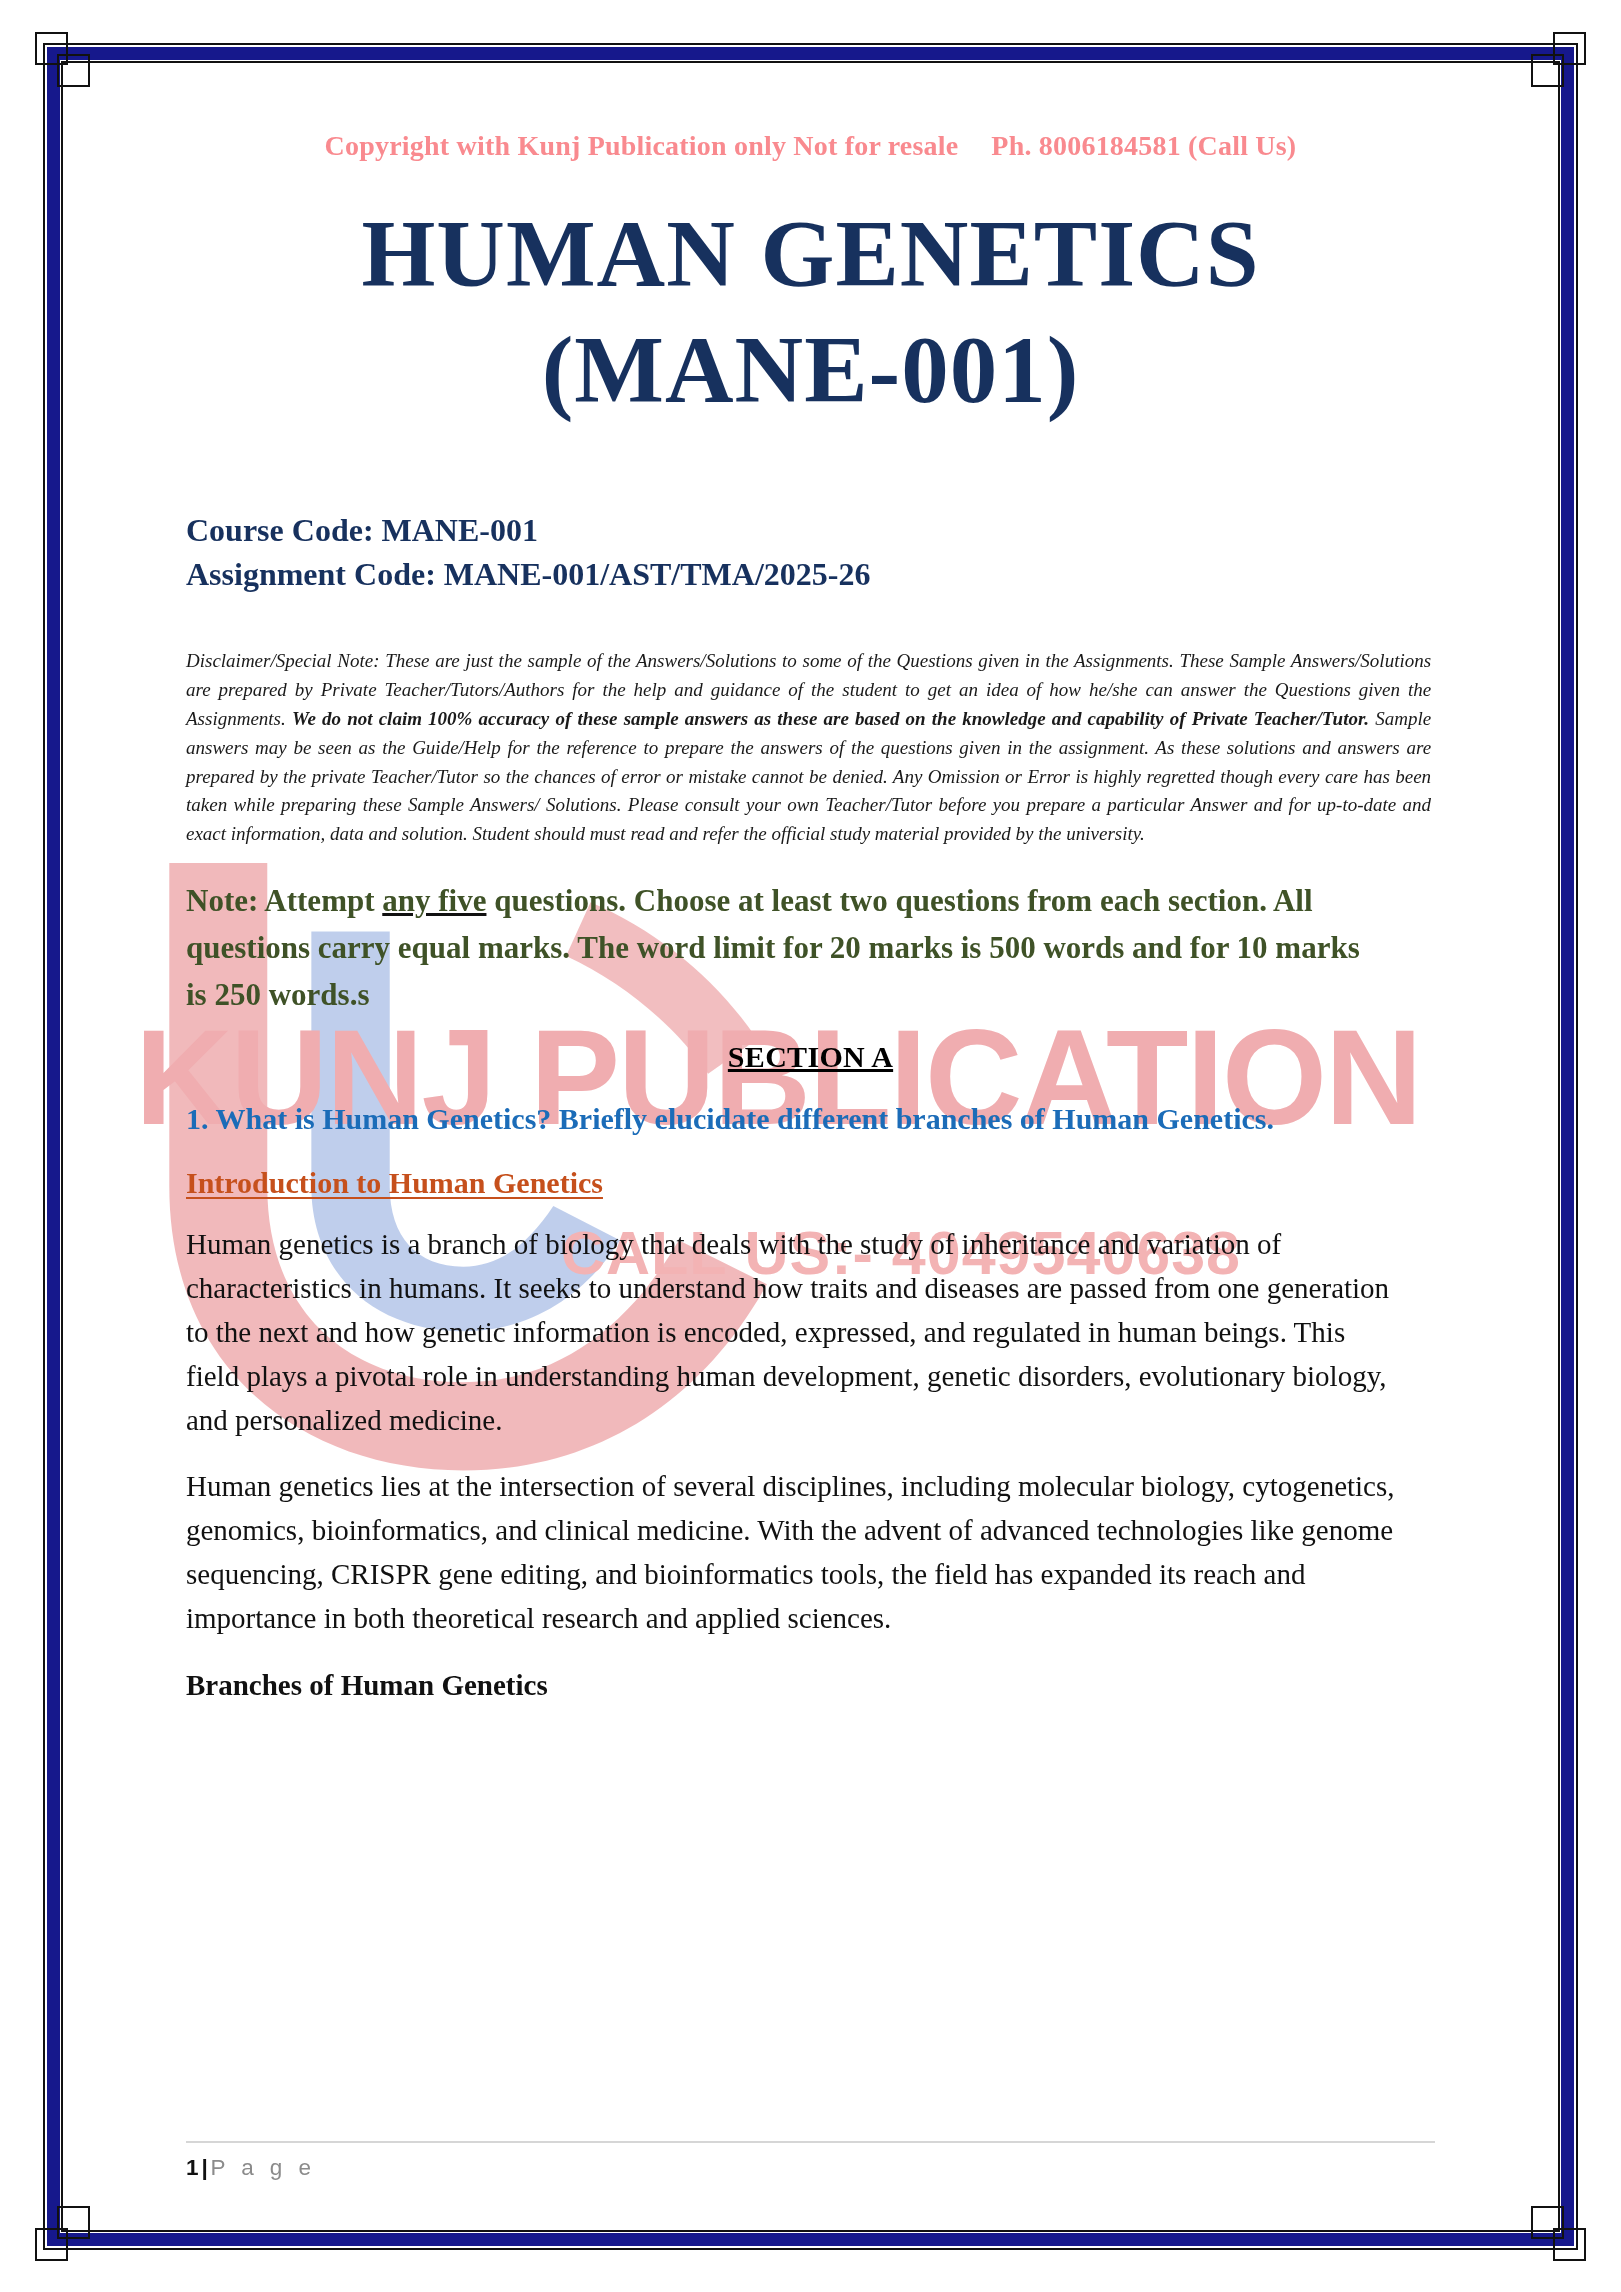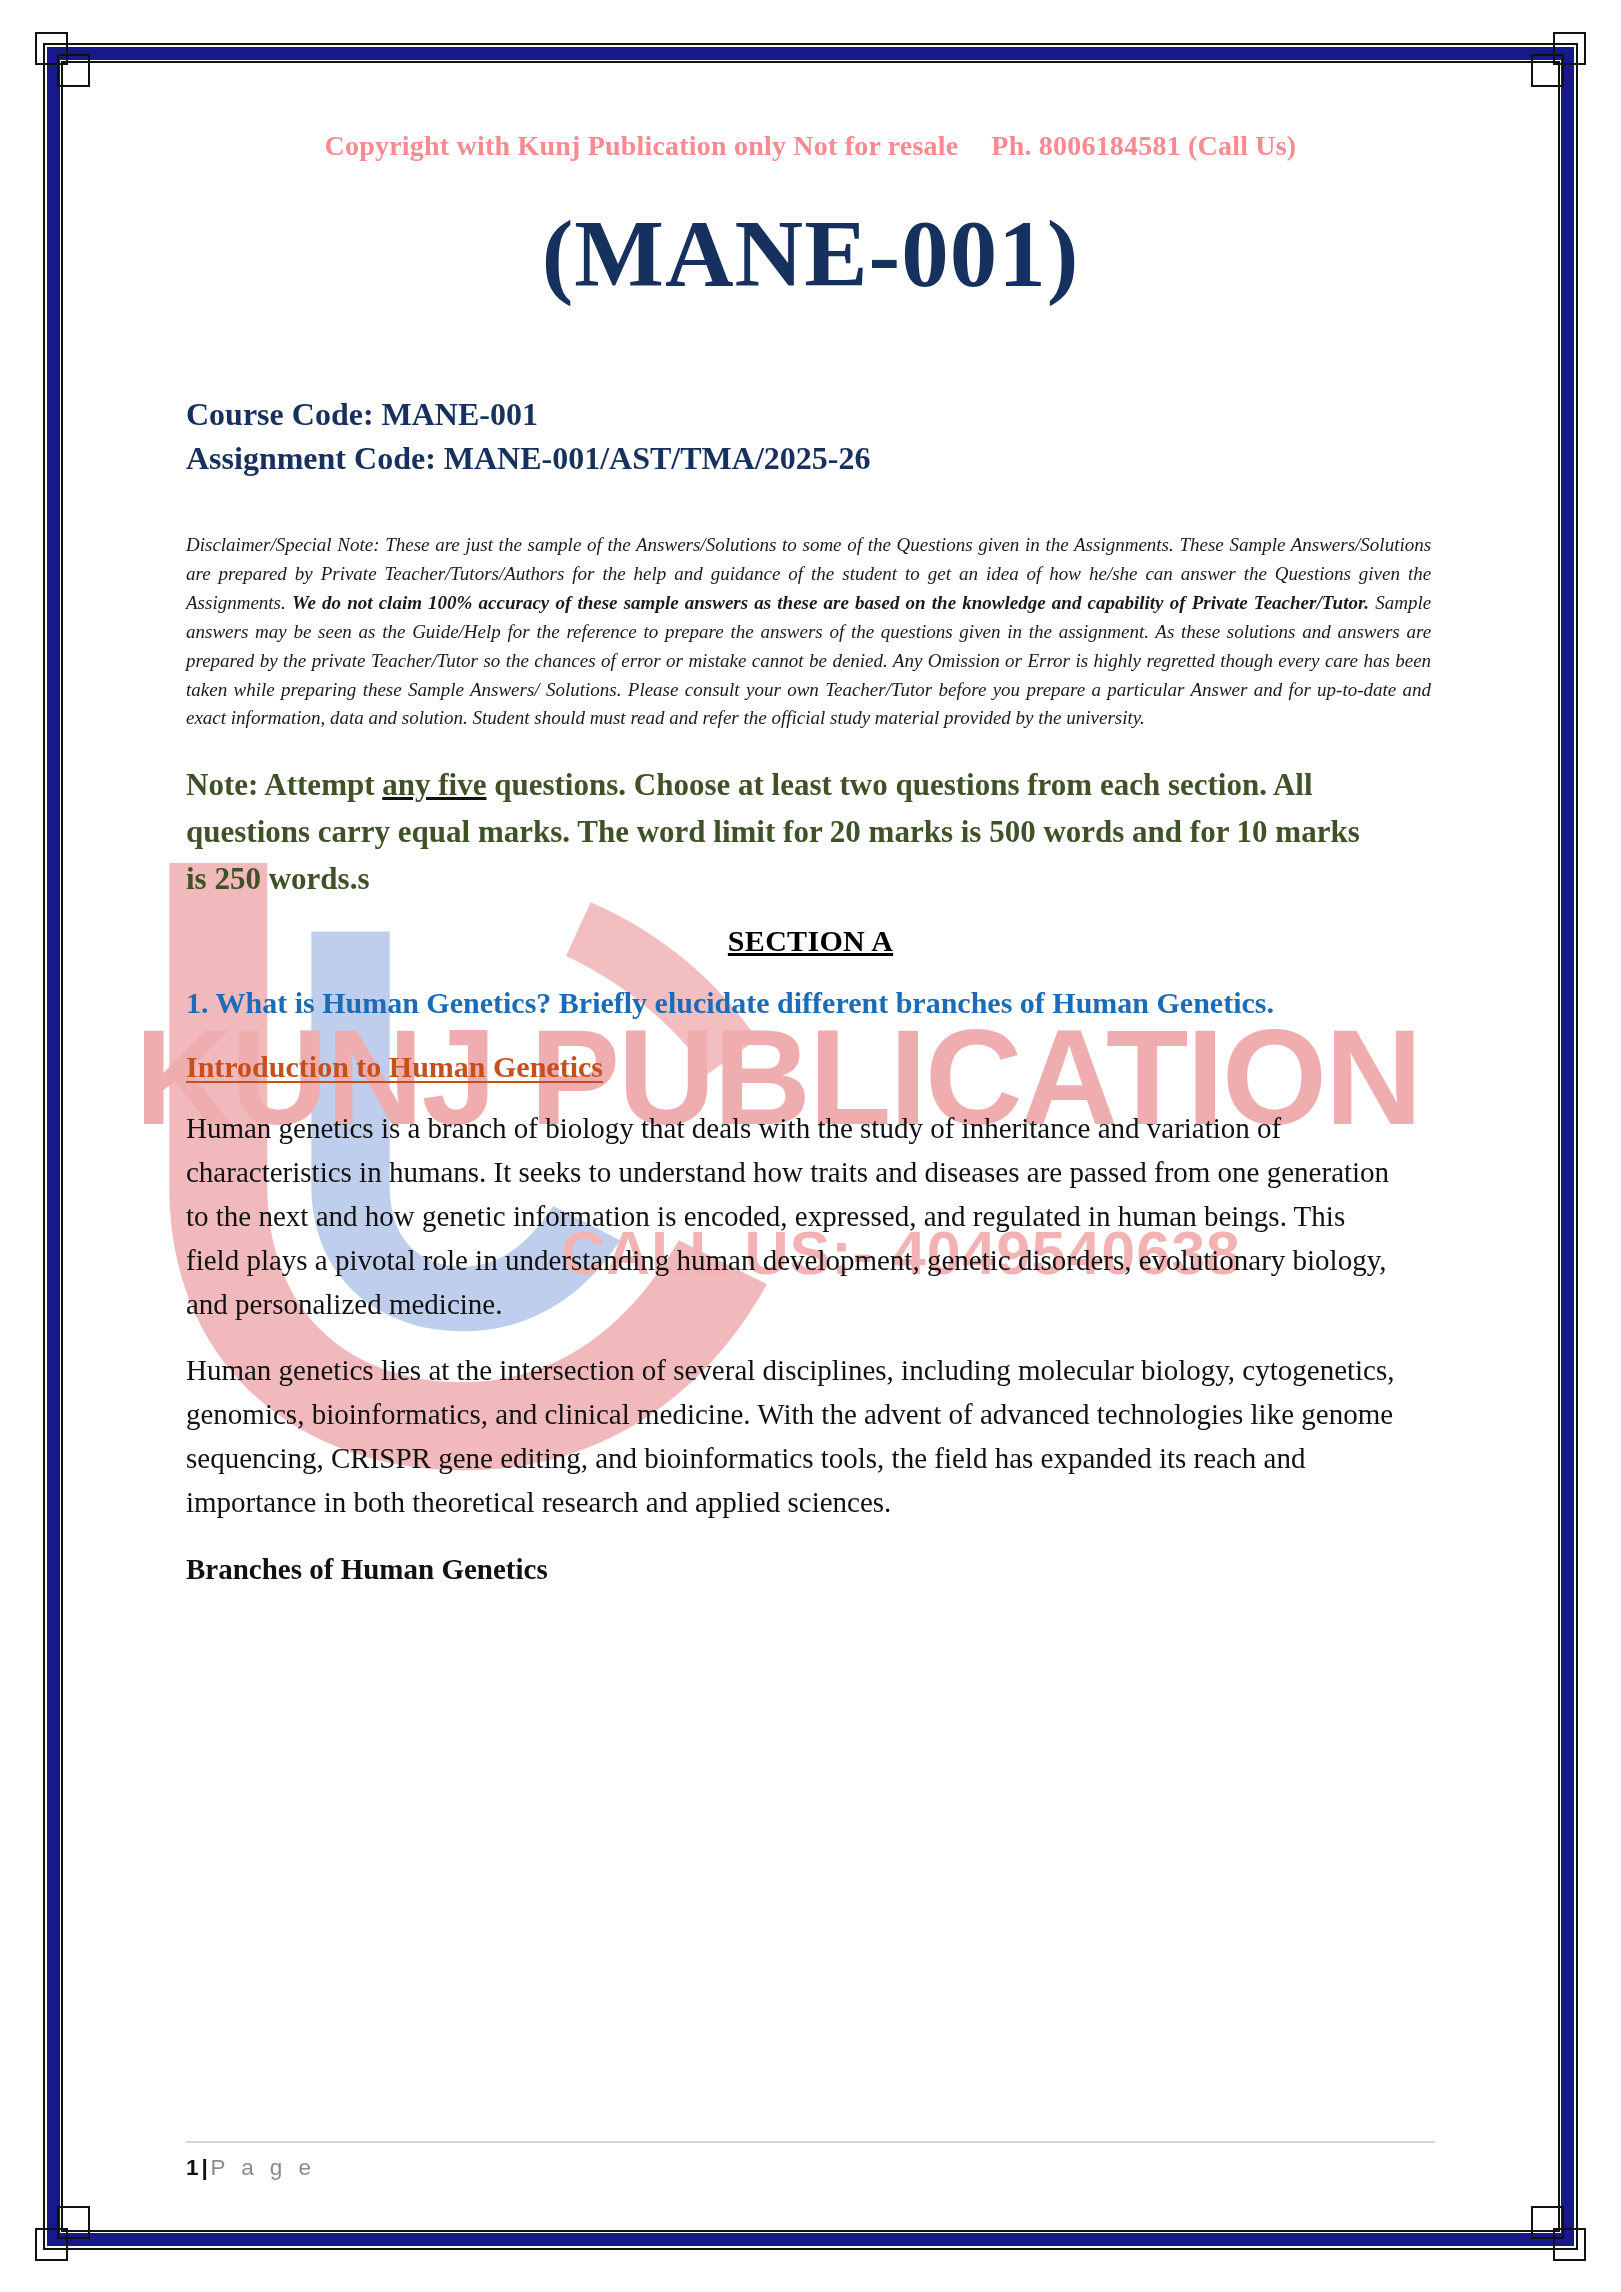--- a/index.html
+++ b/index.html
@@ -291,20 +291,21 @@
 <div class="corner-sq c-br-a"></div>
 <div class="corner-sq c-br-b"></div>
 
 <div class="content">
 
   <div class="copyright-line">
     <span>Copyright with Kunj Publication only Not for resale</span><span class="gap"></span><span>Ph. 8006184581 (Call Us)</span>
   </div>
 
   <div class="doc-title">
+    <div>HUMAN GENETICS</div>
     <div>(MANE-001)</div>
   </div>
 
   <div class="meta-block">
     <div>Course Code: MANE-001</div>
     <div>Assignment Code: MANE-001/AST/TMA/2025-26</div>
   </div>
 
   <div class="disclaimer"><span>Disclaimer/Special Note: These are just the sample of the Answers/Solutions to some of the Questions given in the Assignments. These Sample Answers/Solutions are prepared by Private Teacher/Tutors/Authors for the help and guidance of the student to get an idea of how he/she can answer the Questions given the Assignments. </span><b>We do not claim 100% accuracy of these sample answers as these are based on the knowledge and capability of Private Teacher/Tutor. </b><span>Sample answers may be seen as the Guide/Help for the reference to prepare the answers of the questions given in the assignment. As these solutions and answers are prepared by the private Teacher/Tutor so the chances of error or mistake cannot be denied. Any Omission or Error is highly regretted though every care has been taken while preparing these Sample Answers/ Solutions. Please consult your own Teacher/Tutor before you prepare a particular Answer and for up-to-date and exact information, data and solution. Student should must read and refer the official study material provided by the university.</span></div>
 

